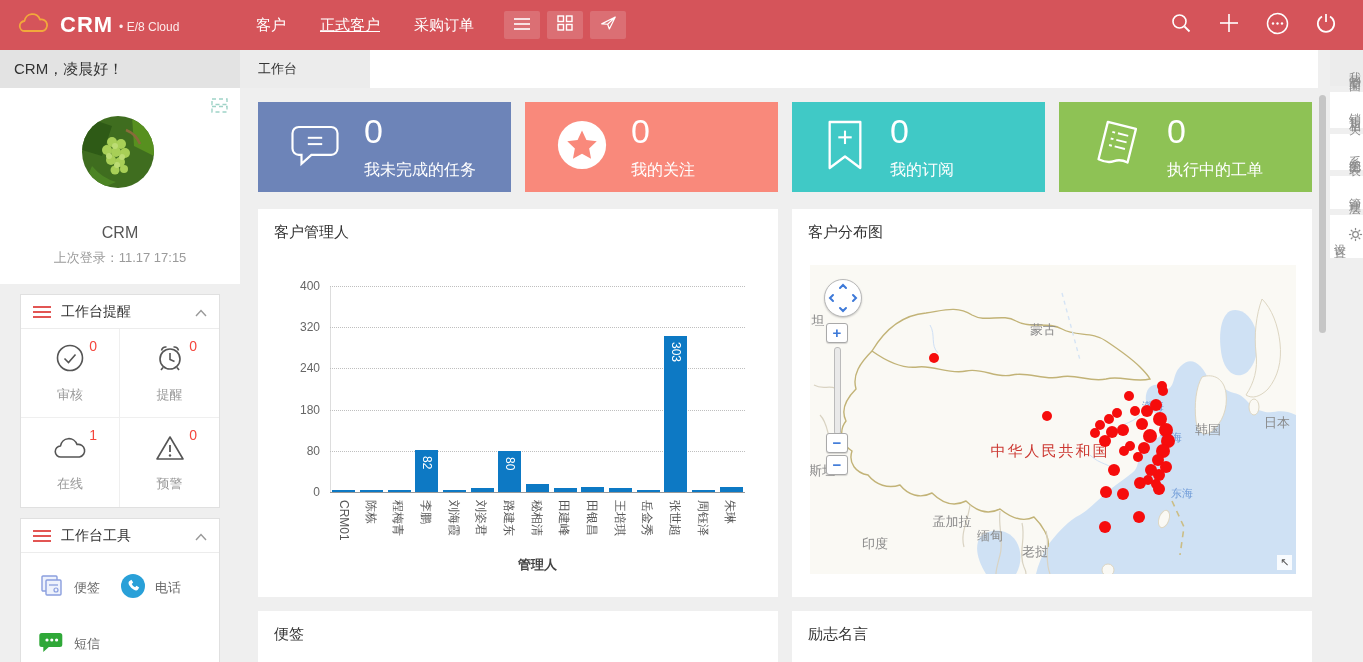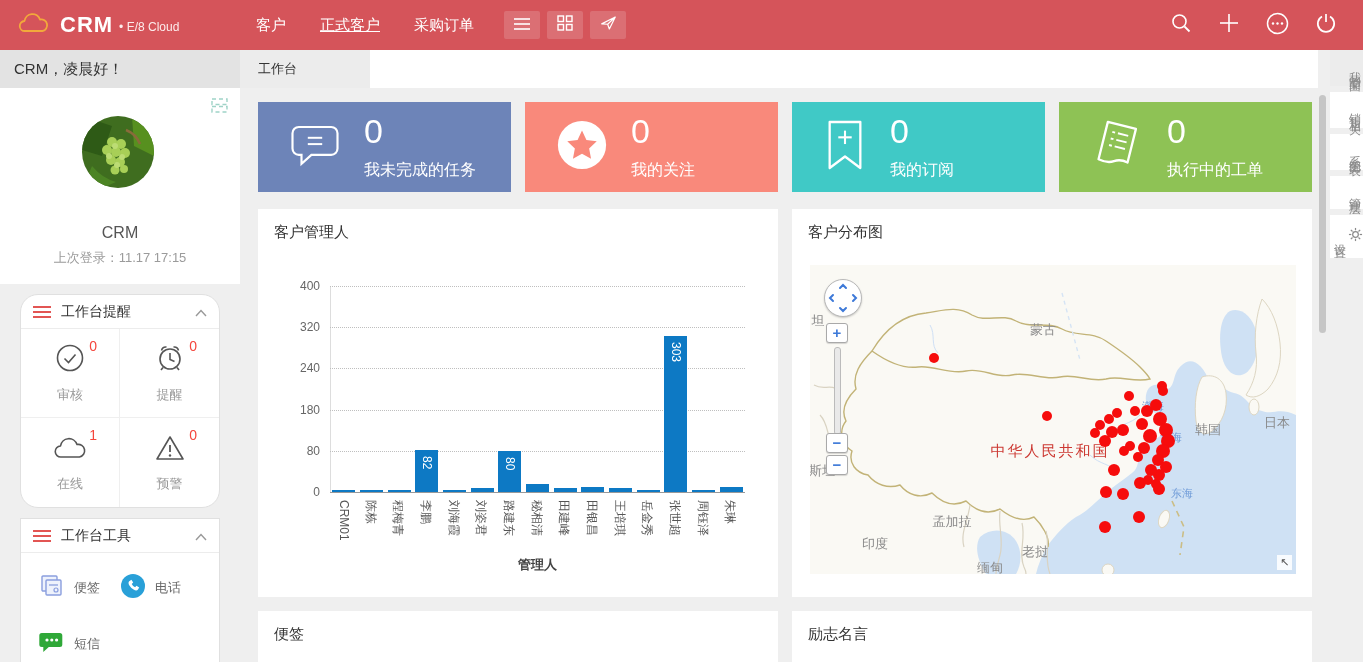--- a/index.html
+++ b/index.html
@@ -21,21 +21,21 @@
   .nav-right svg{cursor:pointer;}
 
   
   #greeting{position:absolute;left:0;top:50px;width:240px;height:38px;background:#e3e3e3;color:#333;font-size:15px;line-height:38px;padding-left:14px;}
   #profile{position:absolute;left:0;top:88px;width:240px;height:196px;background:#fff;}
   #profile .mini-ico{position:absolute;right:12px;top:10px;cursor:pointer;}
   #avatar{position:absolute;left:82px;top:28px;width:72px;height:72px;border-radius:50%;overflow:hidden;}
   #profile .uname{position:absolute;top:136px;width:100%;text-align:center;font-size:16px;color:#555;}
   #profile .ulogin{position:absolute;top:161px;width:100%;text-align:center;font-size:13px;color:#9b9b9b;}
   .side-panel{position:absolute;left:20px;width:200px;background:#fff;border:1px solid #e0e0e0;}
-  #panel-remind{top:294px;height:214px;border-radius:18px;}
+  #panel-remind{top:294px;height:214px;}
   #panel-tools{top:518px;height:180px;}
   .side-panel .hd{height:34px;display:flex;align-items:center;padding:0 12px;border-bottom:1px solid #ececec;}
   .red-burger{width:18px;display:flex;flex-direction:column;gap:3px;margin-right:10px;}
   .red-burger i{display:block;height:2px;background:#e25553;}
   .side-panel .hd .t{font-size:14px;color:#333;flex:1;}
   .remind-grid{display:grid;grid-template-columns:1fr 1fr;grid-template-rows:1fr 1fr;height:178px;}
   .remind-cell{position:relative;border-right:1px solid #efefef;border-bottom:1px solid #efefef;display:flex;flex-direction:column;align-items:center;justify-content:center;cursor:pointer;}
   .remind-cell:nth-child(2n){border-right:none;}
   .remind-cell:nth-child(n+3){border-bottom:none;}
   .remind-cell .cnt{position:absolute;top:9px;right:22px;color:#f4453c;font-size:14px;}
@@ -457,21 +457,21 @@
             <path d="M280,190 C290,200 300,198 308,208"></path>
             <path d="M120,60 C126,70 120,80 128,88"></path>
           </g>
         </svg>
         <div id="map-overlay" class="abs" style="left:0;top:0;width:486px;height:309px;">
             <div class="map-label country" style="left: 233px; top: 65px;">蒙古</div>
             <div class="map-label china" style="left: 240px; top: 186px;">中华人民共和国</div>
             <div class="map-label country" style="left: 398px; top: 165px;">韩国</div>
             <div class="map-label country" style="left: 467px; top: 158px;">日本</div>
             <div class="map-label country" style="left: 142px; top: 257px;">孟加拉</div>
-            <div class="map-label country" style="left: 180px; top: 271px; margin-top: 32px;">缅甸</div>
+            <div class="map-label country" style="left: 180px; top: 271px;">缅甸</div>
             <div class="map-label country" style="left: 65px; top: 279px;">印度</div>
             <div class="map-label country" style="left: 225px; top: 287px;">老挝</div>
             <div class="map-label sea" style="left: 343px; top: 141px;">渤海</div>
             <div class="map-label sea" style="left: 361px; top: 172px;">黄海</div>
             <div class="map-label sea" style="left: 372px; top: 228px;">东海</div>
             <div class="map-label country" style="left: 12px; top: 206px;">斯坦</div>
             <div class="map-label country" style="left: 8px; top: 56px;">坦</div>
             <div class="map-dot" style="left: 119px; top: 88px; width: 10px; height: 10px; background: rgb(246, 12, 12);"></div>
             <div class="map-dot" style="left: 232px; top: 146px; width: 10px; height: 10px; background: rgb(246, 12, 12);"></div>
             <div class="map-dot" style="left: 347px; top: 116px; width: 10px; height: 10px; background: rgb(246, 12, 12);"></div>

